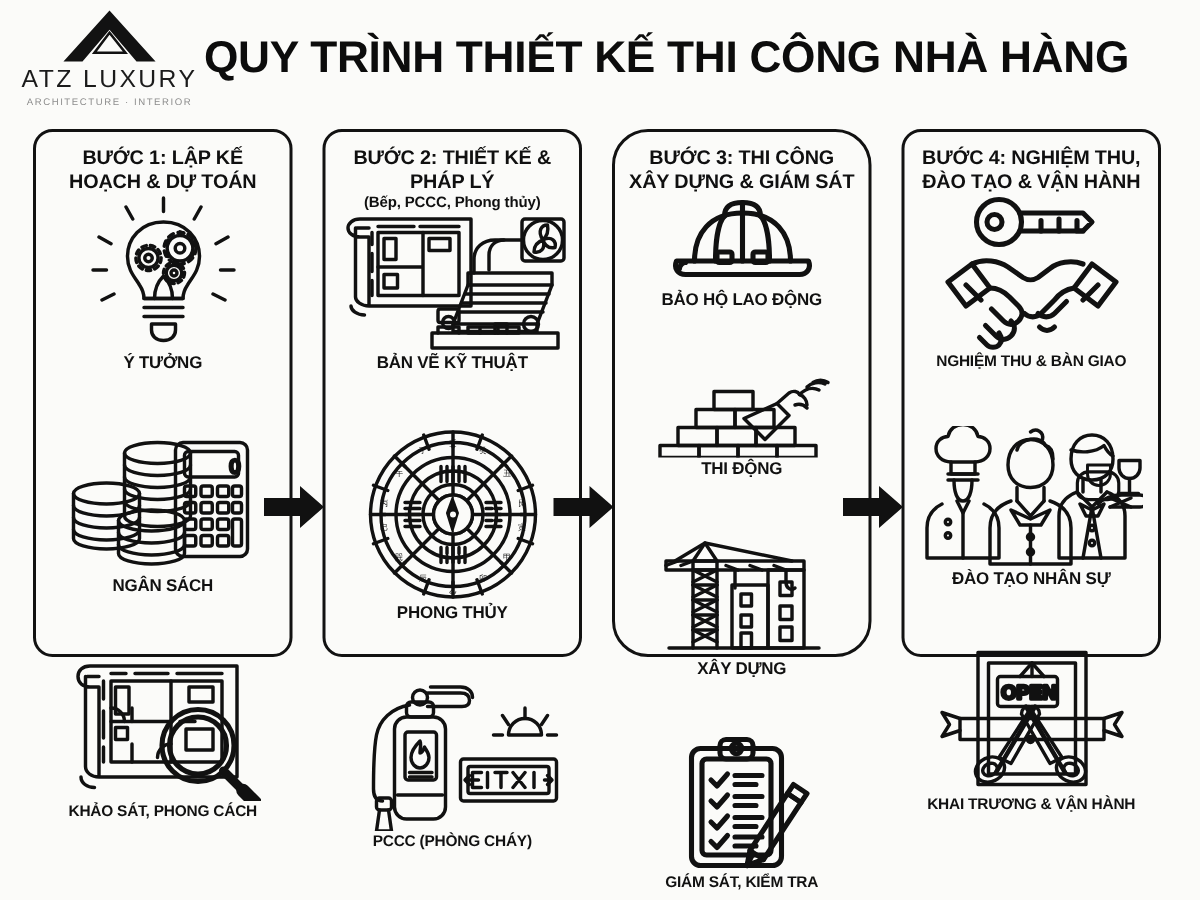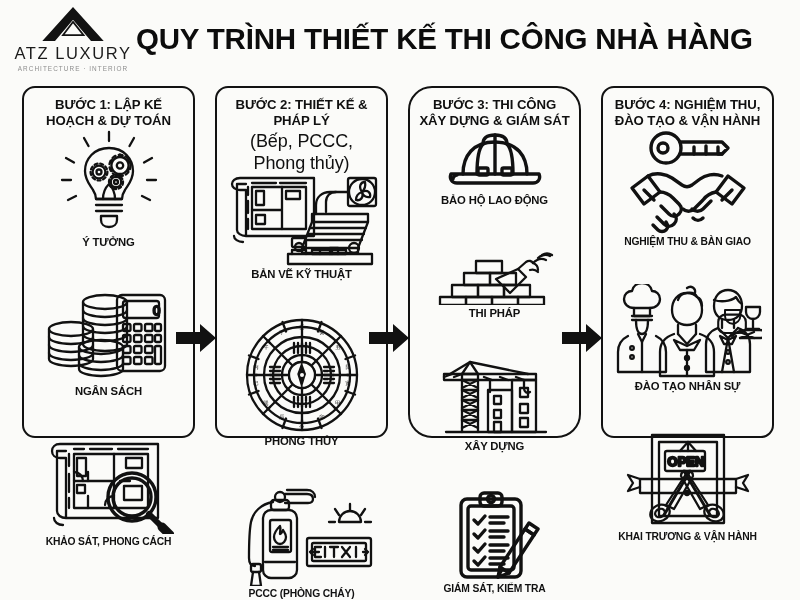--- a/index.html
+++ b/index.html
@@ -45,21 +45,21 @@
   }
   .col.c1 { left: 22px; }
   .col.c2 { left: 215px; }
   .col.c3 { left: 408px; border-radius: 24px; }
   .col.c4 { left: 601px; }
 
   .col-head {
     font-size: 13.2px; font-weight: 700; line-height: 1.24;
     text-align: center; color: #101010; letter-spacing: -0.1px;
   }
-  .col-head .sub { font-size: 18px; font-weight: 400; display: block; }
+  .col-head .sub { font-size: 10px; font-weight: 700; display: block; }
 
   .items { flex: 1; width: 100%; display: flex; flex-direction: column;
            justify-content: space-around; align-items: center; gap: 37px; }
   .item { display: flex; flex-direction: column; align-items: center; width: 100%; }
   .item .art { display: block; }
   .item .caption {
     font-size: 11.3px; font-weight: 700; text-align: center;
     color: #111; margin-top: 2px; letter-spacing: -0.15px; white-space: nowrap;
   }
   .item .caption.sm { font-size: 10.3px; }
@@ -360,21 +360,21 @@
               <rect x="84" y="54" width="26" height="8"></rect>
             </g>
             <g class="st3">
               <path d="M62 36 l22-10 l8 8 l-16 16 z"></path>
               <path d="M84 26 l8-7 c3-2 6-1 7 1"></path>
               <path d="M99 20 c4-4 9-5 13-3 M99 20 c3 1 5 4 5 7"></path>
               <path d="M104 15 c3-3 8-4 12-2 M108 12 c3-2 7-2 10 0"></path>
               <path d="M96 27 c3-1 6 0 8 2"></path>
             </g>
           </svg>
-          <div class="caption">THI PHÁP</div>
+          <div class="caption">THI ĐỘNG</div>
         </div>
 
         <div class="item">
           <svg class="art" width="110" height="82" viewBox="0 0 110 82">
             <g class="st3">
               <path d="M22 76 V18 M38 76 V18"></path>
               <path d="M22 24 l16 8 M38 24 l-16 8 M22 34 l16 8 M38 34 l-16 8 M22 44 l16 8 M38 44 l-16 8 M22 54 l16 8 M38 54 l-16 8 M22 64 l16 8 M38 64 l-16 8"></path>
               <path d="M22 24 h16 M22 34 h16 M22 44 h16 M22 54 h16 M22 64 h16"></path>
               <path d="M30 6 L22 18 h16 z"></path>
               <path d="M4 18 h92 v6 H4 z"></path>

